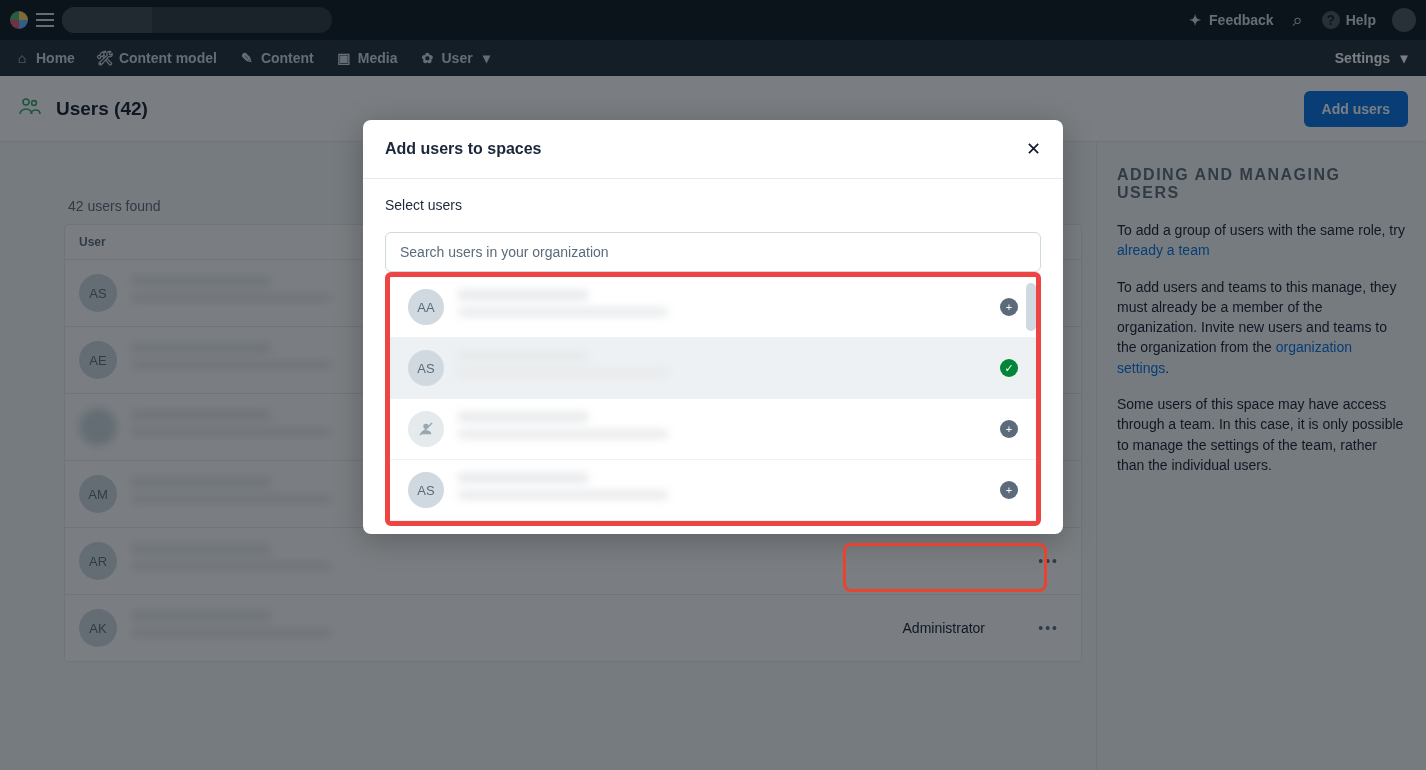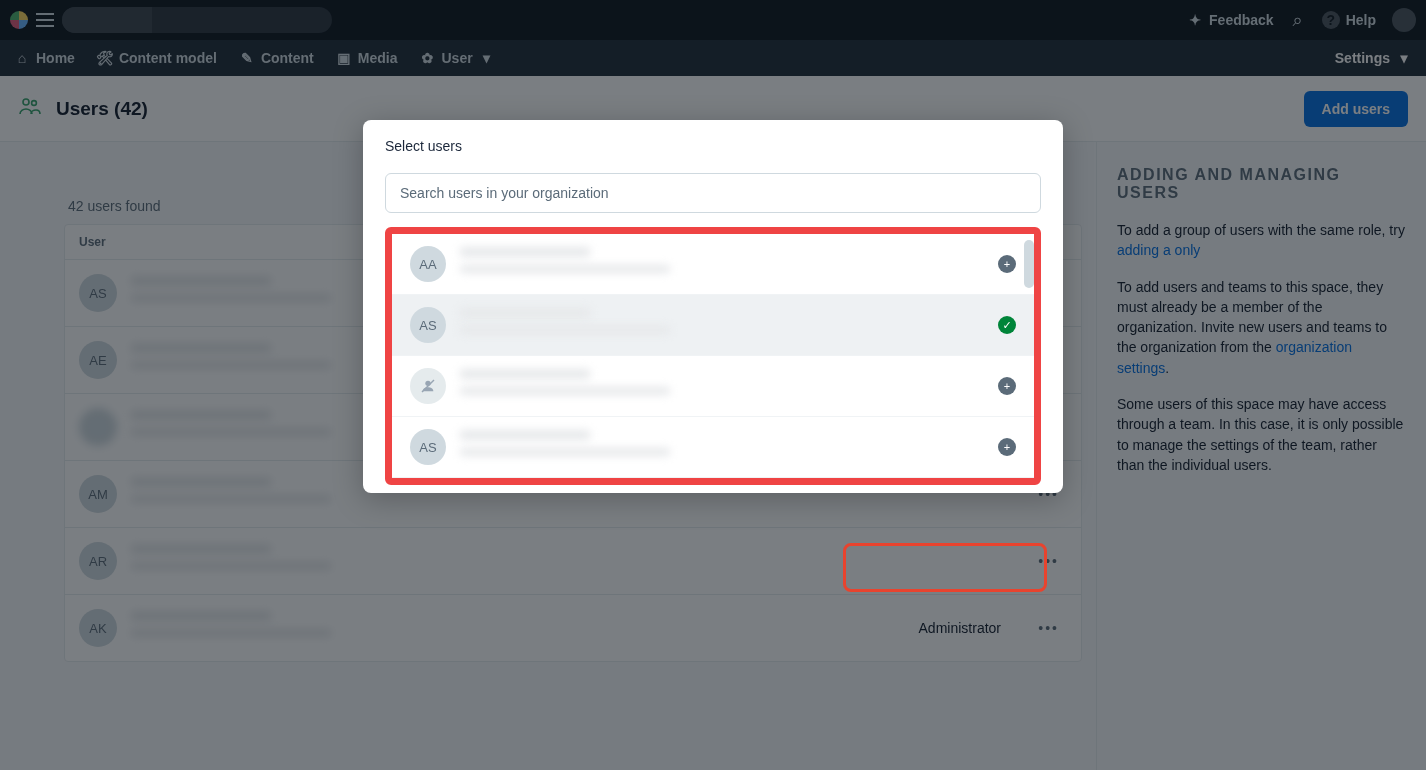--- a/index.html
+++ b/index.html
@@ -103,21 +103,21 @@
   .av {
     width:36px; height:36px; border-radius:50%; background:#cfd9df;
     display:flex; align-items:center; justify-content:center;
     color:#5b6b79; font-weight:400; font-size:13px;
   }
   .av.big { width:38px; height:38px;}
   .blur { filter: blur(4px);}
   .redline { height:10px; width:140px; background:#e6e8ea; border-radius:3px; margin-bottom:8px;}
   .redline.sm{ width:200px; height:8px;}
   .row-more { position:absolute; right:22px; color:#5b6b79; letter-spacing:2px; cursor:pointer;}
-  .row-role { position:absolute; right:80px; color:#111b2b;}
+  .row-role { position:absolute; right:96px; color:#111b2b;}
 
   
   .rightcol {
     width:330px;
     border-left:1px solid #e5ebed;
     background:#f7f9fa;
     padding:24px 20px;
     color:#111b2b;
     font-size:14px;
   }
@@ -148,21 +148,21 @@
   .modal-head h2 { font-size:16px; font-weight:700; }
   .close-x { cursor:pointer; font-size:18px; color:#111b2b;}
   .modal-body { padding:18px 22px 8px 22px;}
   .modal-label { font-weight:400; margin-bottom:19px; display:block;}
   .search-input {
     width:100%; padding:11px 14px; border:1px solid #cfd9df; border-radius:6px;
     font-size:14px; color:#111b2b;
   }
   .search-input::placeholder{ color:#5b6b79;}
   .userlist {
-    border:7px solid #ef4444; border-radius:6px; margin-top:14px;
+    border:5px solid #ef4444; border-radius:6px; 
     max-height:300px; overflow:hidden; position:relative;
   }
   .ul-scrollbar {
      position:absolute; right:0; top:6px; width:10px; height:48px; background:#cfd9df; border-radius:5px;
   }
   .ul-row {
     display:flex; align-items:center; gap:14px;
     padding:12px 18px;
     border-bottom:1px solid #f0f3f5;
   }
@@ -325,33 +325,37 @@
             <span class="row-more">•••</span>
           </div>
         </div>
     </div>
   </div>
 
   <div class="rightcol">
     <h4>ADDING AND MANAGING USERS</h4>
     <p>
       <span>To add a group of users with the same role, try </span>
-      <a href="#">adding a only</a>
+      <a href="#">already a team</a>
     </p>
     <p>
-      <span>To add users and teams to this space, they must already be a member of the organization. Invite new users and teams to the organization from the </span>
+      <span>To add users and teams to this manage, they must already be a member of the organization. Invite new users and teams to the organization from the </span>
       <a href="#">organization settings</a><span>.</span>
     </p>
     <p>Some users of this space may have access through a team. In this case, it is only possible to manage the settings of the team, rather than the individual users.</p>
   </div>
 </div>
 
 <div class="overlay"></div>
 
 <div class="modal">
+  <div class="modal-head">
+    <h2>Add users to spaces</h2>
+    <span class="close-x">✕</span>
+  </div>
   <div class="modal-body">
     <label class="modal-label">Select users</label>
     <input class="search-input" placeholder="Search users in your organization" style="">
     <div class="userlist">
       <div id="modalrows">
           <div class="ul-row">
             <div class="av">AA</div>
             <div class="blk">
               <div class="redline blur" style="width:130px;"></div>
               <div class="redline sm blur" style="width:210px;"></div>

